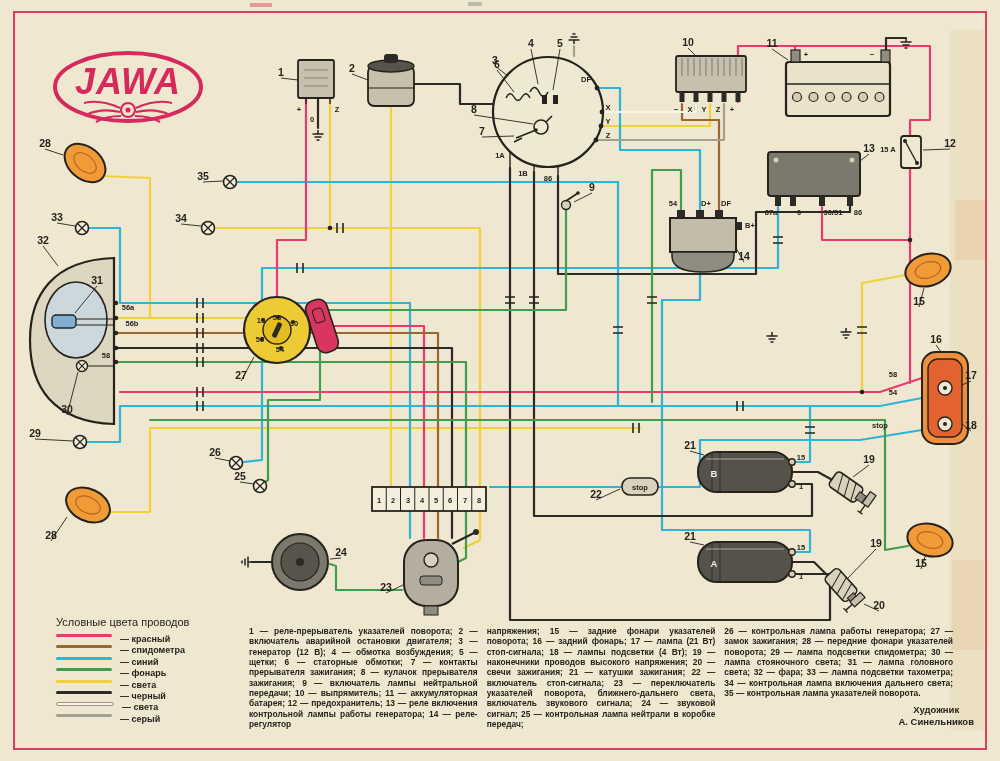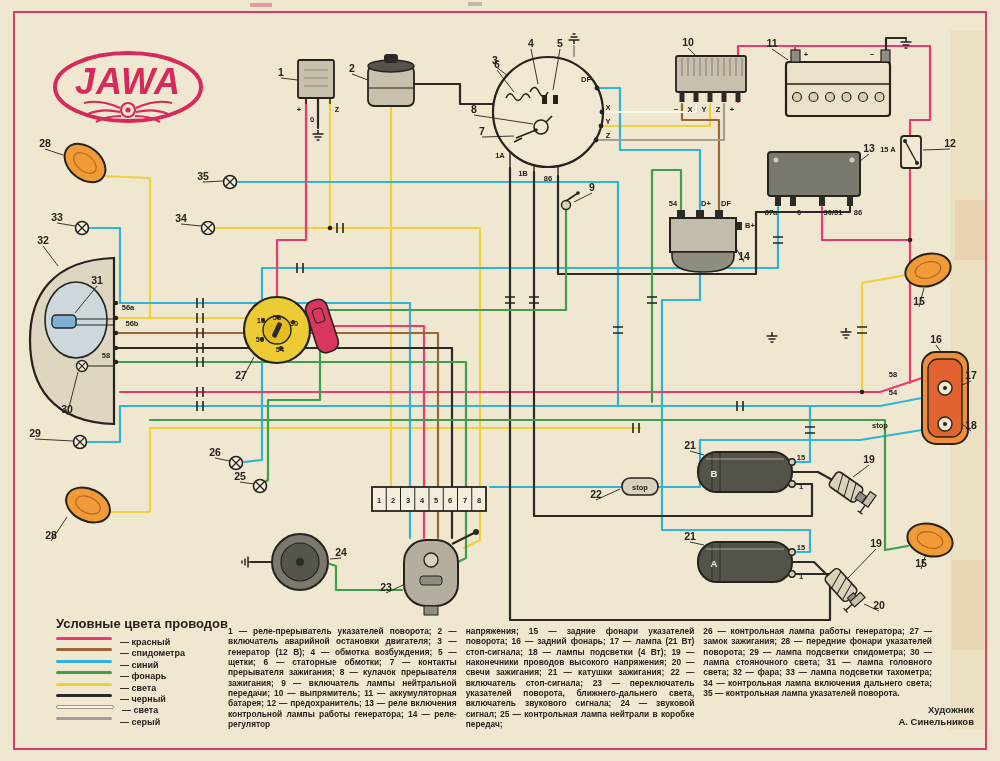--- a/index.html
+++ b/index.html
@@ -24,32 +24,32 @@
   .wko{stroke:var(--wire-black);stroke-width:3.6;}
   .wht{stroke:var(--wire-black);stroke-width:4.4;}
   .ink{stroke:var(--ink);}
   .lbl{fill:var(--ink);text-anchor:middle;font-weight:700;font-size:10.5px;}
   .lbl.s{font-size:7.5px;}
   .lbl.w{fill:#f2efe4;font-size:9.5px;}
   .leader{stroke:var(--ink);stroke-width:0.9;}
   .comb{stroke:var(--ink);stroke-width:1.6;fill:none;}
   .gnd{stroke:var(--ink);stroke-width:1.5;fill:none;}
   .legend{position:absolute;left:56px;top:616px;width:172px;}
-  .legend-title{font-size:13px;font-weight:700;color:var(--ink);margin-bottom:6px;}
+  .legend-title{font-size:11px;font-weight:400;color:var(--ink);margin-bottom:6px;}
   .legend-row{display:flex;align-items:flex-start;height:11.4px;}
   .legend-swatch{width:56px;height:3px;margin-right:8px;border-radius:2px;flex:none;}
   .sw-red{background:var(--wire-red);} .sw-brown{background:var(--wire-brown);}
   .sw-blue{background:var(--wire-blue);} .sw-green{background:var(--wire-green);}
   .sw-yellow{background:var(--wire-yellow);} .sw-black{background:var(--wire-black);}
   .sw-white{background:var(--wire-white);height:2px;border:1px solid #9b9588;}
   .sw-gray{background:var(--wire-gray);}
   .legend-label{font-size:9px;font-weight:600;color:var(--ink);white-space:nowrap;}
-  .desc{position:absolute;left:228px;top:626px;width:704px;display:flex;gap:9px;}
+  .desc{position:absolute;left:249px;top:626px;width:704px;display:flex;gap:9px;}
   .desc-col{flex:1;font-size:8.4px;line-height:1.23;font-weight:700;color:var(--ink);text-align:justify;}
-  .credit{position:absolute;right:26px;top:704px;text-align:right;font-size:9.5px;font-weight:700;
+  .credit{position:absolute;right:26px;top:704px;text-align:center;font-size:9.5px;font-weight:700;
           color:var(--ink);line-height:1.3;}
 </style>
 </head>
 <body>
 
 <div class="page">
   <div class="frame"></div>
 
   <svg id="diagram-svg" viewBox="0 0 1000 761">
 

